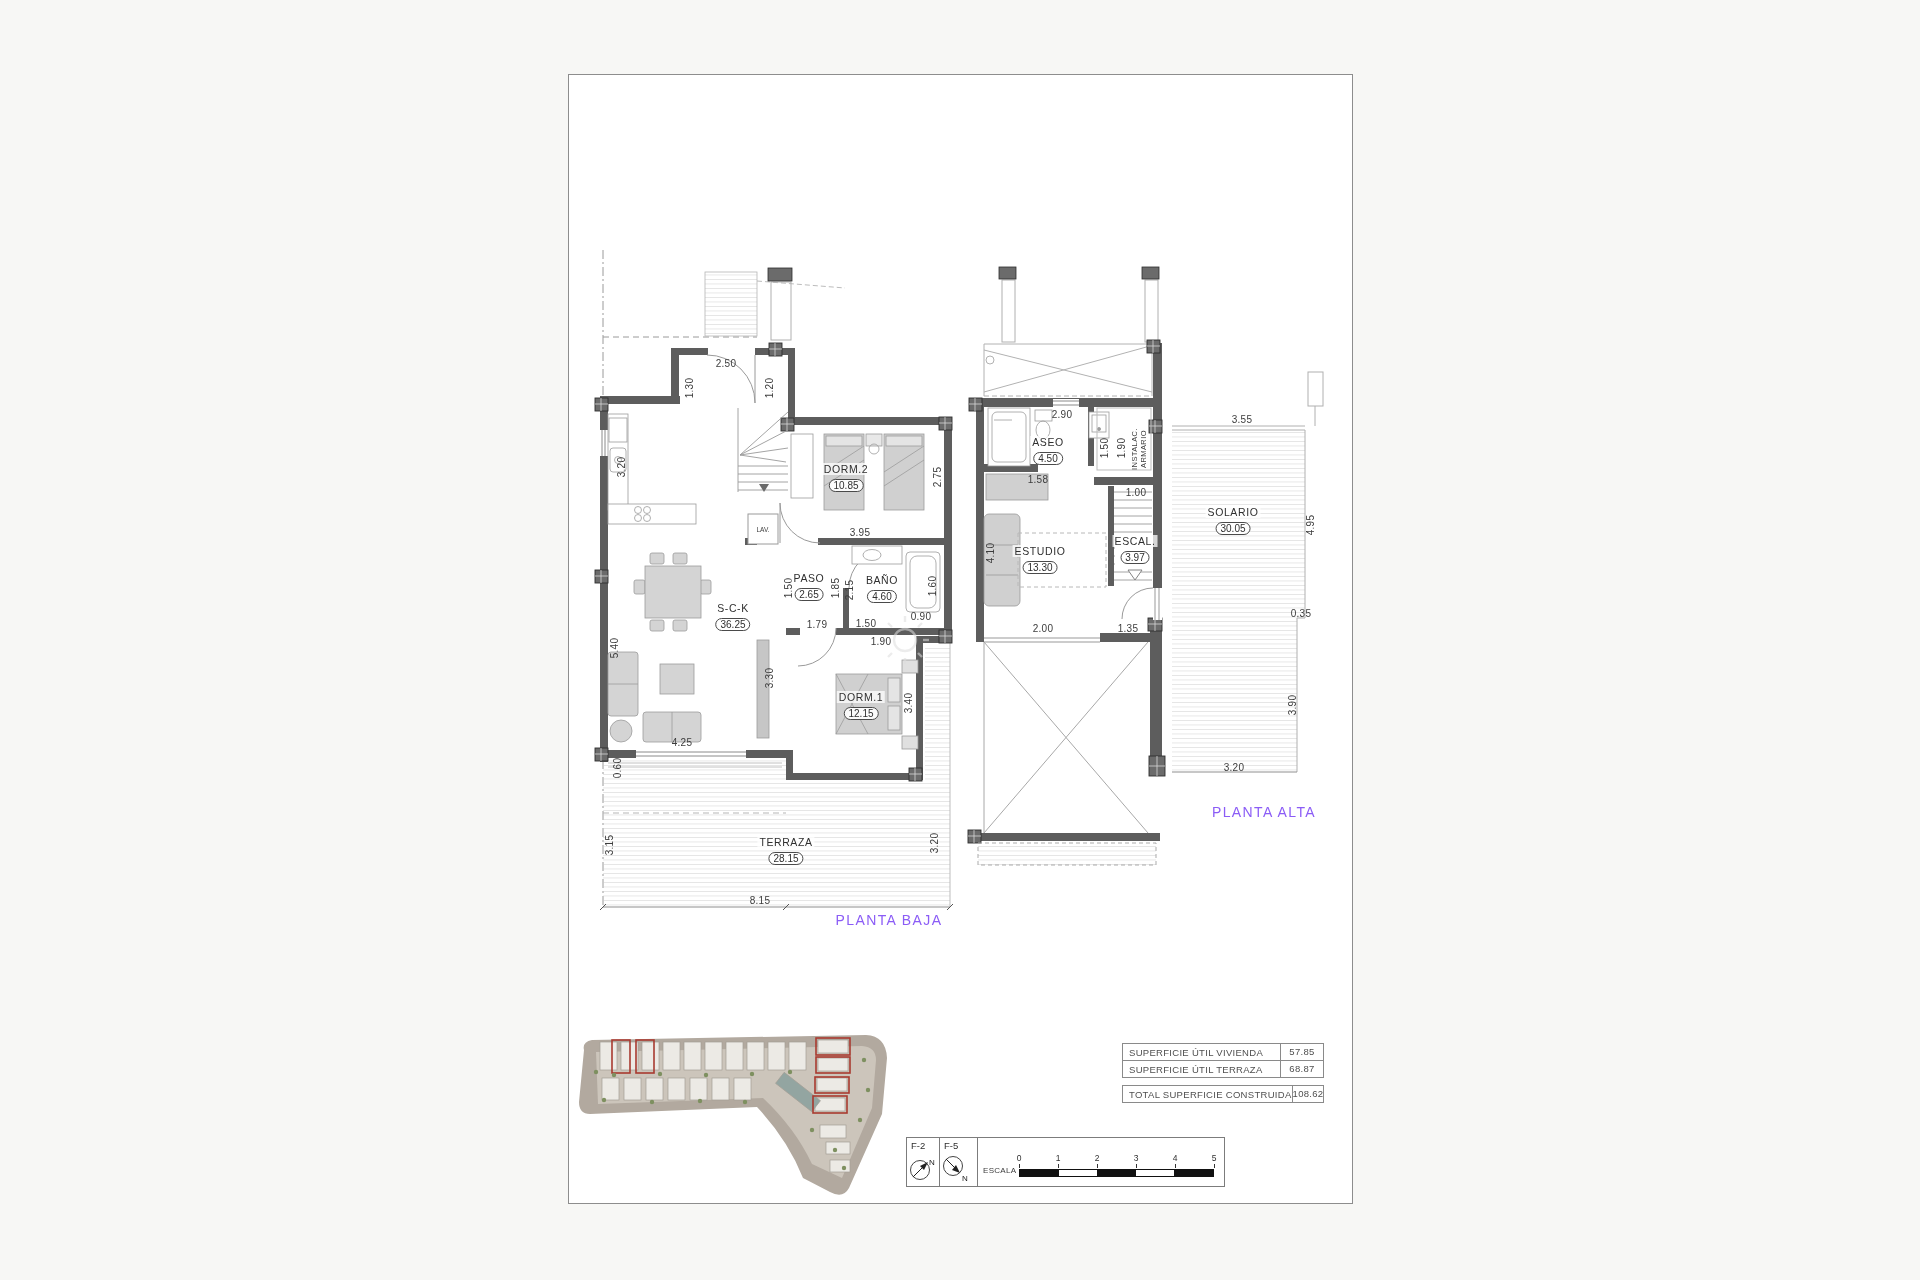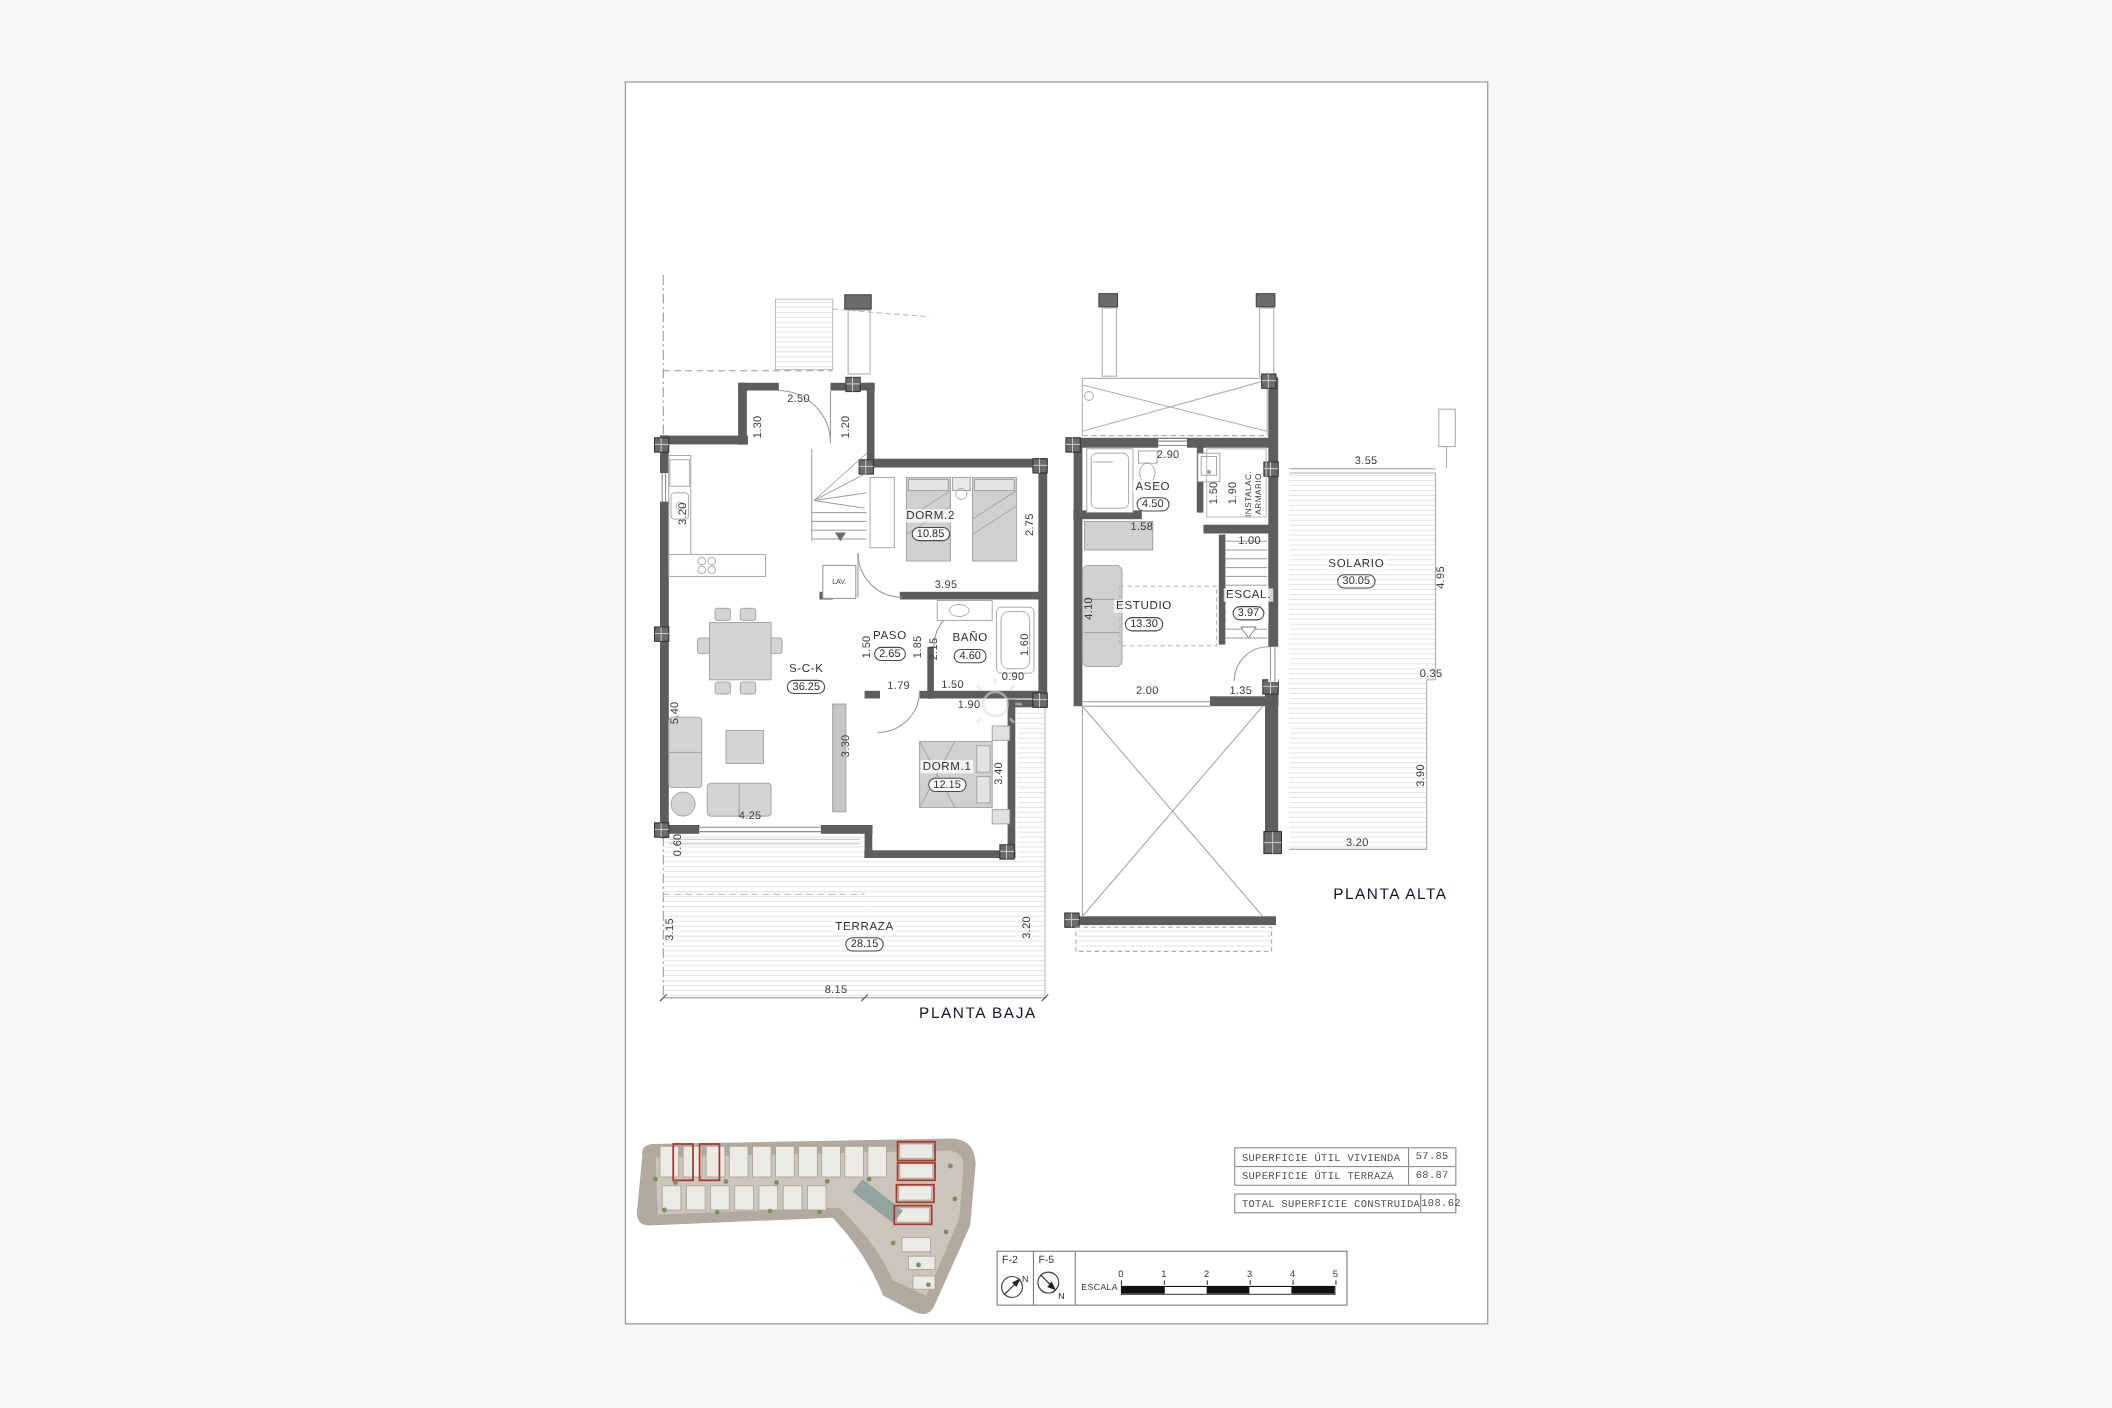--- a/index.html
+++ b/index.html
@@ -11,27 +11,27 @@
   .lbl{position:absolute;transform:translate(-50%,-50%);font-size:10px;color:#3c3c3c;
        white-space:nowrap;letter-spacing:.3px;}
   .vert{transform:translate(-50%,-50%) rotate(-90deg);}
   .tiny{font-size:6.5px;letter-spacing:0;}
   .room{position:absolute;transform:translate(-50%,-50%);text-align:center;z-index:5;}
   .room .nm{font-size:10.5px;letter-spacing:.6px;color:#2f2f2f;white-space:nowrap;
             background:rgba(255,255,255,.75);padding:0 2px;}
   .room .ar{display:inline-block;border:1px solid #4a4a4a;border-radius:7px;padding:0 4px;
             font-size:10px;color:#2f2f2f;background:rgba(255,255,255,.9);margin-top:2px;}
   .plan-title{position:absolute;transform:translate(-50%,-50%);font-size:14px;
-              letter-spacing:1.4px;color:#0f172a;white-space:nowrap;}
+              letter-spacing:1.4px;color:#8b5cf6;white-space:nowrap;}
   .instal{position:absolute;transform:translate(-50%,-50%) rotate(-90deg);font-size:7.5px;
           color:#3c3c3c;text-align:center;line-height:9px;letter-spacing:.4px;white-space:nowrap;}
   
   .tbl{position:absolute;left:1122px;top:1043px;width:200px;border:1px solid #8a8a8a;background:#fff;}
   .tbl.total{top:1085px;}
-  .trow{display:flex;height:16px;align-items:center;font-size:9.5px;color:#4f4f4f;letter-spacing:.3px;font-family:Liberation Mono, monospace;}
+  .trow{display:flex;height:16px;align-items:center;font-size:9.5px;color:#4f4f4f;letter-spacing:.3px;}
   .trow + .trow{border-top:1px solid #8a8a8a;}
   .trow .lab{flex:1;padding-left:6px;white-space:nowrap;}
   .trow .val{width:42px;align-self:stretch;border-left:1px solid #8a8a8a;text-align:center;line-height:16px;}
   
   .tb-box{position:absolute;border:1px solid #7c7c7c;background:#fff;}
   .tb-label{position:absolute;left:4px;top:2px;font-size:9.5px;color:#2f2f2f;}
   .scale-lab{position:absolute;left:5px;top:28px;font-size:8px;color:#3c3c3c;letter-spacing:.3px;}
   .scale-bar{position:absolute;left:41px;top:31px;width:195px;height:8px;border:1px solid #111;
              display:flex;box-sizing:border-box;}
   .scale-bar .seg{flex:1;}

